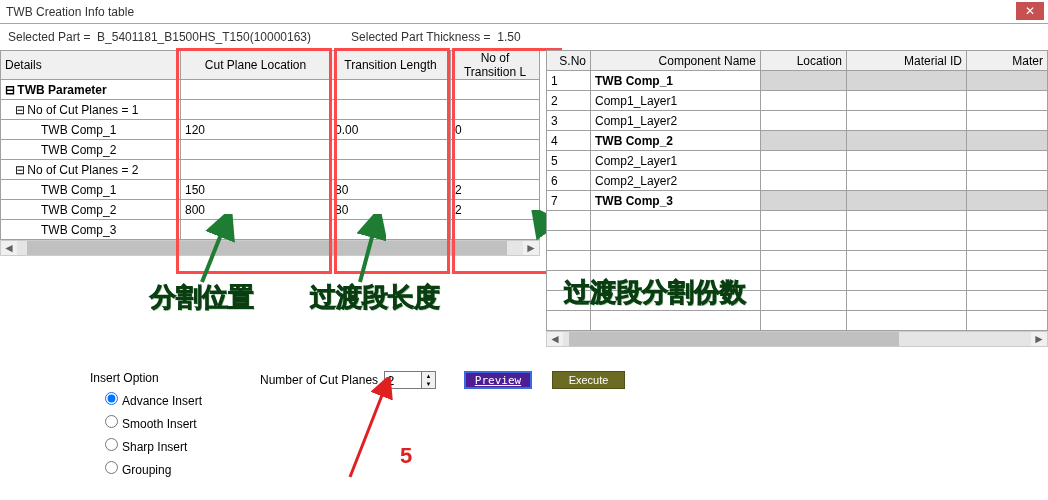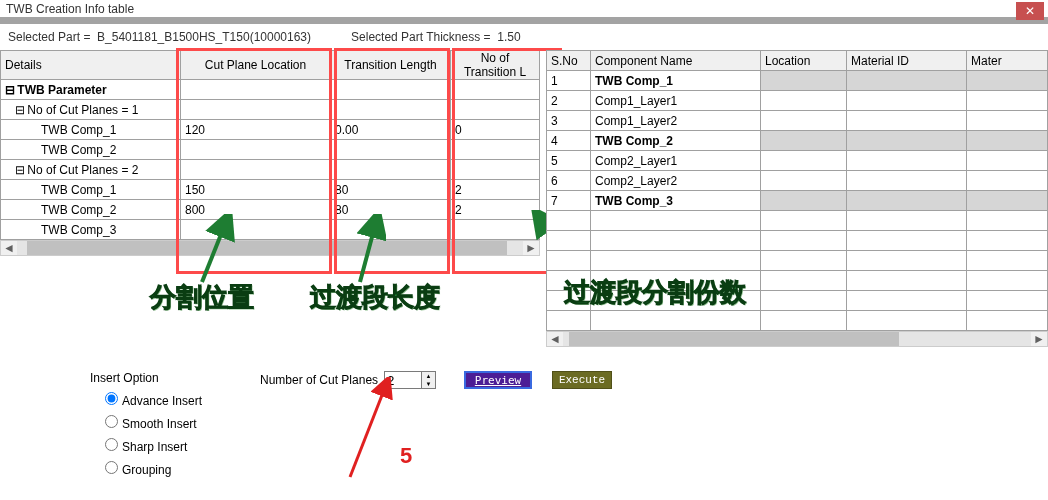--- a/index.html
+++ b/index.html
@@ -11,21 +11,21 @@
     color: #000;
     width: 1048px;
     height: 500px;
     overflow: hidden;
   }
   .titlebar {
     display: flex;
     align-items: center;
     height: 24px;
     background: #fff;
-    border-bottom: 7px solid #a3a3a3;
+    border-bottom: 1px solid #a3a3a3;
     position: relative;
   }
   .titlebar-title { padding-left: 6px; color:#333;}
   .close-btn {
     position:absolute; right:4px; top:2px;
     width:28px; height:18px;
     background:#c75050;
     color:#fff;
     display:flex; align-items:center; justify-content:center;
     font-size:12px; line-height:1;
@@ -41,21 +41,21 @@
   .right-panel { flex:1; margin-left:6px; position:relative;}
   table { border-collapse:collapse; width:100%; }
   th, td {
     border:1px solid #a0a0a0;
     height:20px;
     padding:0 4px;
     text-align:left;
     background:#fff;
   }
   th { background:#f0f0f0; font-weight:normal; text-align:center;}
-  .right-panel th { background:#f0f0f0; text-align:left;}
+  .right-panel th { background:#f0f0f0; text-align:right;}
   .right-panel td { background:#fff; }
   .right-panel td.shaded { background:#d6d6d6; }
   .right-panel td.bold { font-weight:bold; }
   .tree-indent0 { padding-left:4px; font-weight:bold;}
   .tree-indent1 { padding-left:14px;}
   .tree-indent2 { padding-left:40px;}
   .boxmark { display:inline-block; width:9px; text-align:center;}
   .cellnum { text-align:left; }
   .scrollbar-h {
     height:16px; background:#f0f0f0; border:1px solid #ccc;
@@ -91,23 +91,23 @@
   .spinner div { flex:1; display:flex;align-items:center;justify-content:center; font-size:6px; background:#f0f0f0;}
   .btn-preview {
     position:absolute; left:464px; top:6px;
     width:68px; height:18px;
     background:#4c1d95; color:#fff; border:2px solid #3a6ae0;
     font-family:monospace; font-size:11px;
     display:flex;align-items:center;justify-content:center; text-decoration:underline;
   }
   .btn-execute {
     position:absolute; left:552px; top:6px;
-    width:60px; height:18px;
+    width:73px; height:18px;
     background:#6b6b23; color:#fff; border:1px solid #505018;
-    font-family:Liberation Mono, monospace; font-size:11px;
+    font-family:Liberation Sans, sans-serif; font-size:11px;
     display:flex;align-items:center;justify-content:center;
   }
   .btn-olive {
     width:68px; height:18px;
     background:#6b6b23; color:#fff; border:1px solid #505018;
     font-family:monospace; font-size:11px;
     display:flex;align-items:center;justify-content:center;
   }
   .btn-navy {
     width:68px; height:18px;

